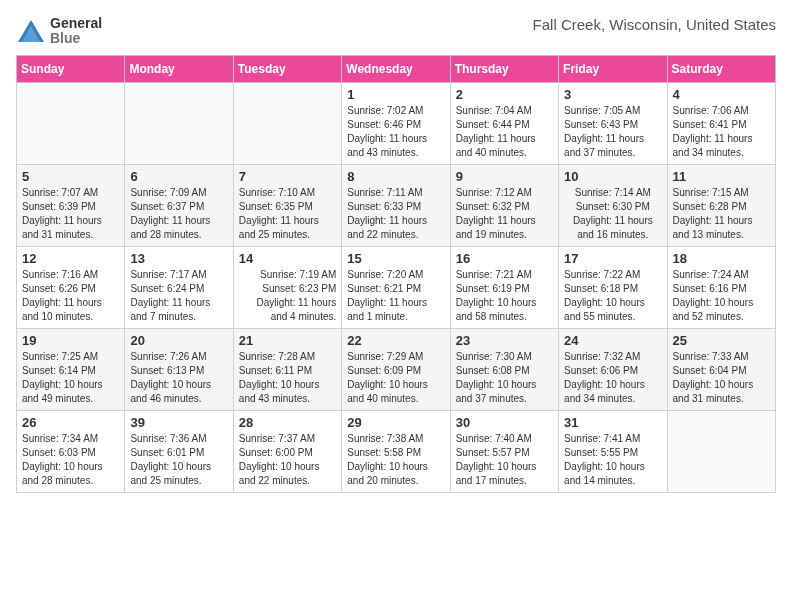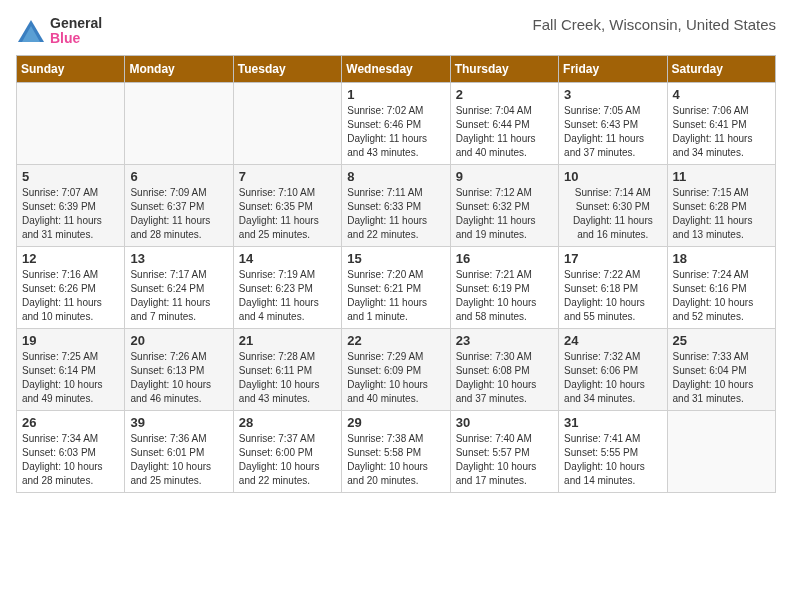--- a/index.html
+++ b/index.html
@@ -27,21 +27,21 @@
       line-height: 1.1;
     }
     .logo-general {
       font-size: 14px;
       font-weight: bold;
       color: #333;
     }
     .logo-blue {
       font-size: 14px;
       font-weight: bold;
-      color: #ec4899;
+      color: #737373;
     }
     .logo-icon {
       width: 30px;
       height: 30px;
     }
     .title-area {
       text-align: right;
     }
     .cal-title {
       font-size: 32px;
@@ -51,21 +51,21 @@
     .cal-subtitle {
       font-size: 15px;
       color: #555;
     }
     table {
       width: 100%;
       border-collapse: collapse;
       font-size: 11px;
     }
     thead tr th {
-      background-color: #a16207;
+      background-color: #ec4899;
       color: #fff;
       padding: 6px 4px;
       text-align: left;
       font-size: 12px;
       font-weight: bold;
       border: 1px solid #c0c0c0;
     }
     tbody tr td {
       border: 1px solid #d0d0d0;
       vertical-align: top;
@@ -219,21 +219,21 @@
         </td>
         <td>
           <span class="day-num">13</span>
           <div class="day-info" style="white-space: pre-line;">Sunrise: 7:17 AM
 Sunset: 6:24 PM
 Daylight: 11 hours
 and 7 minutes.</div>
         </td>
         <td>
           <span class="day-num">14</span>
-          <div class="day-info" style="white-space: pre-line;">Sunrise: 7:19 AM
+          <div class="day-info" style="white-space: pre-line; text-align: right;">Sunrise: 7:19 AM
 Sunset: 6:23 PM
 Daylight: 11 hours
 and 4 minutes.</div>
         </td>
         <td>
           <span class="day-num">15</span>
           <div class="day-info" style="white-space: pre-line;">Sunrise: 7:20 AM
 Sunset: 6:21 PM
 Daylight: 11 hours
 and 1 minute.</div>

